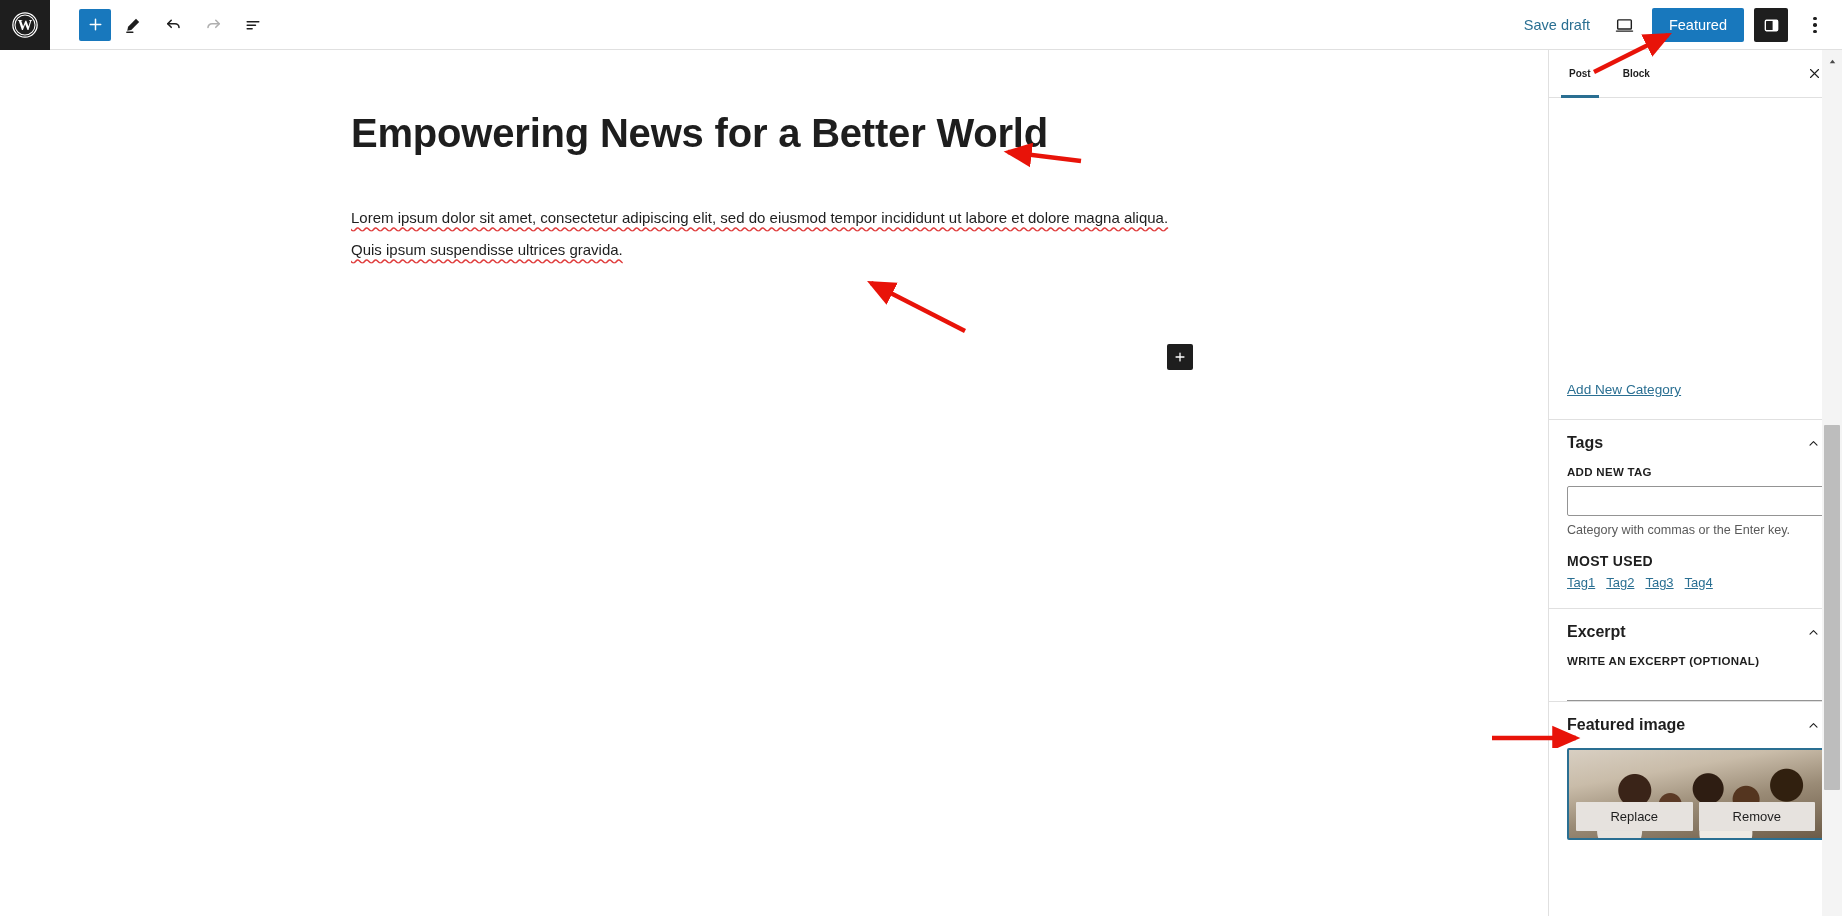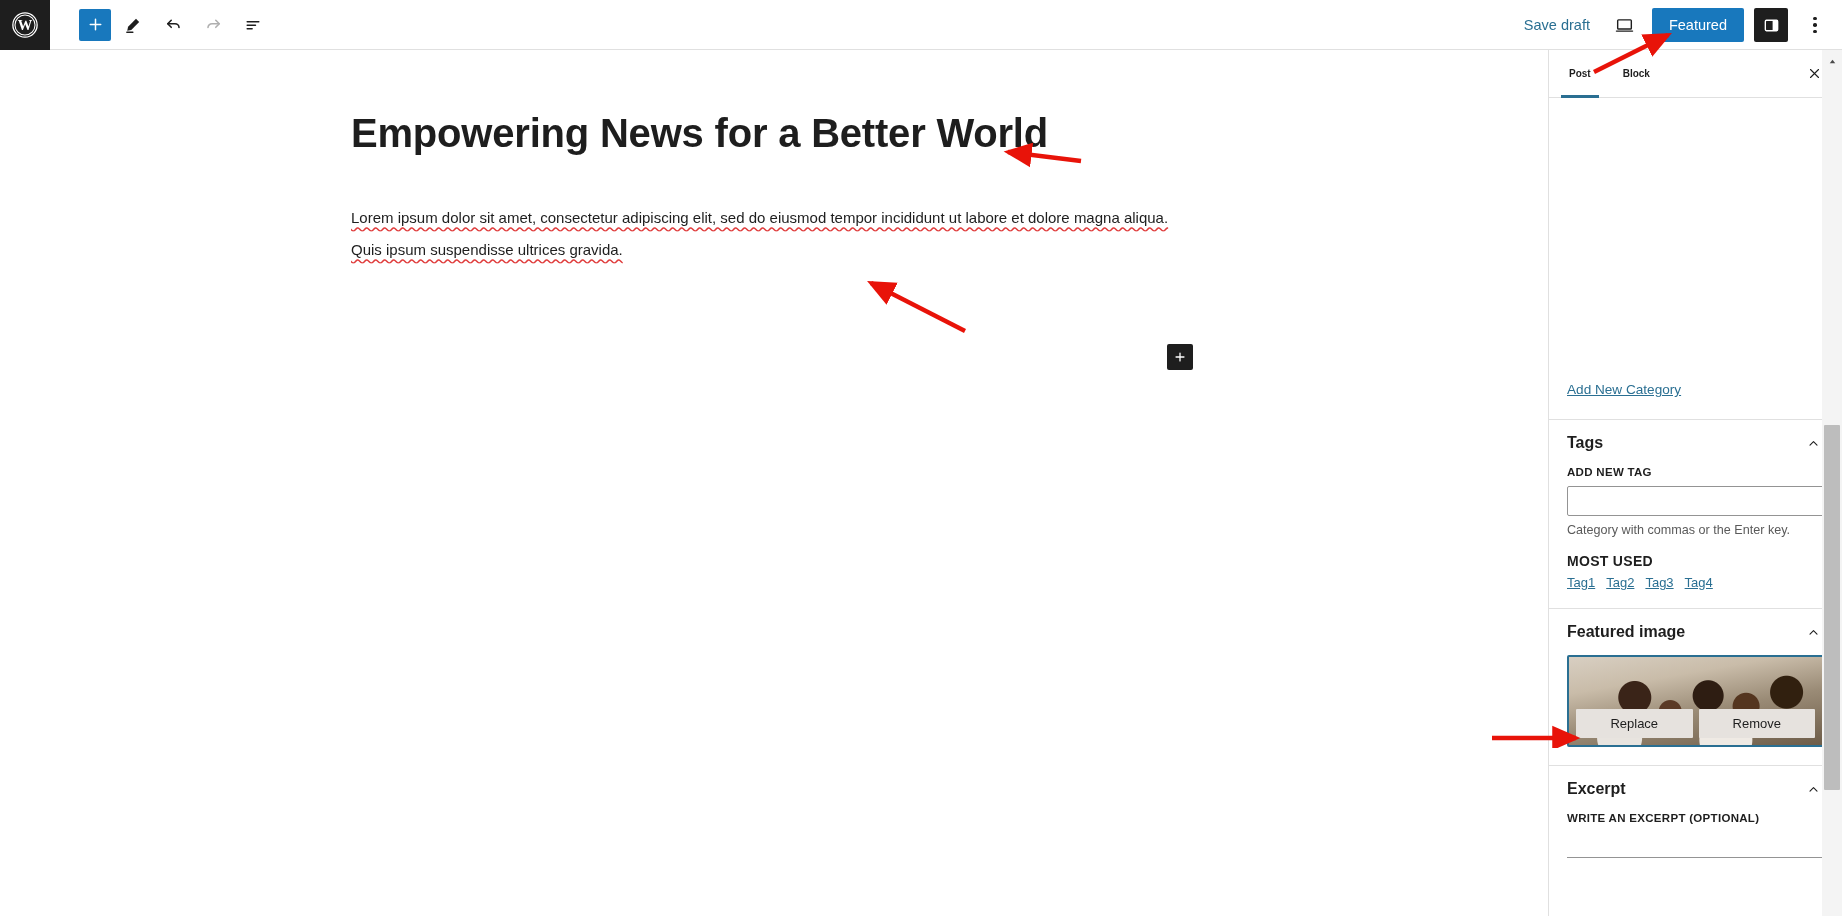--- a/index.html
+++ b/index.html
@@ -542,50 +542,50 @@
       <div class="tag-links">
         <a class="tag-link">Tag1</a>
         <a class="tag-link">Tag2</a>
         <a class="tag-link">Tag3</a>
         <a class="tag-link">Tag4</a>
       </div>
     </div>
 
     <div class="panel">
       <div class="panel-head">
+        <span class="panel-title">Excerpt</span>
+        <span class="chev">
+          <svg width="15" height="15" viewBox="0 0 24 24" aria-hidden="true">
+            <path d="M6.4 14.6L12 9l5.6 5.6" fill="none" stroke="#1e1e1e" stroke-width="1.8" stroke-linecap="round" stroke-linejoin="round"></path>
+          </svg>
+        </span>
+      </div>
+
+      <div class="field-label">WRITE AN EXCERPT (OPTIONAL)</div>
+
+      <input class="excerpt-input" type="text" value="" placeholder="" style="">
+    </div>
+
+    <div class="panel">
+      <div class="panel-head">
         <span class="panel-title">Featured image</span>
         <span class="chev">
           <svg width="15" height="15" viewBox="0 0 24 24" aria-hidden="true">
             <path d="M6.4 14.6L12 9l5.6 5.6" fill="none" stroke="#1e1e1e" stroke-width="1.8" stroke-linecap="round" stroke-linejoin="round"></path>
           </svg>
         </span>
       </div>
 
       <div class="featured-wrap">
         <div class="featured-img"></div>
         <div class="featured-btns">
           <button class="fbtn">Replace</button>
           <button class="fbtn">Remove</button>
         </div>
       </div>
-    </div>
-
-    <div class="panel">
-      <div class="panel-head">
-        <span class="panel-title">Excerpt</span>
-        <span class="chev">
-          <svg width="15" height="15" viewBox="0 0 24 24" aria-hidden="true">
-            <path d="M6.4 14.6L12 9l5.6 5.6" fill="none" stroke="#1e1e1e" stroke-width="1.8" stroke-linecap="round" stroke-linejoin="round"></path>
-          </svg>
-        </span>
-      </div>
-
-      <div class="field-label">WRITE AN EXCERPT (OPTIONAL)</div>
-
-      <input class="excerpt-input" type="text" value="" placeholder="" style="">
     </div>
 
     <div class="sb-scrollbar">
       <div class="sb-arrow-up">
         <svg width="11" height="11" viewBox="0 0 24 24" aria-hidden="true">
           <path d="M12 8l6 8H6z" fill="#4a4a4a"></path>
         </svg>
       </div>
       <div class="sb-thumb"></div>
     </div>

